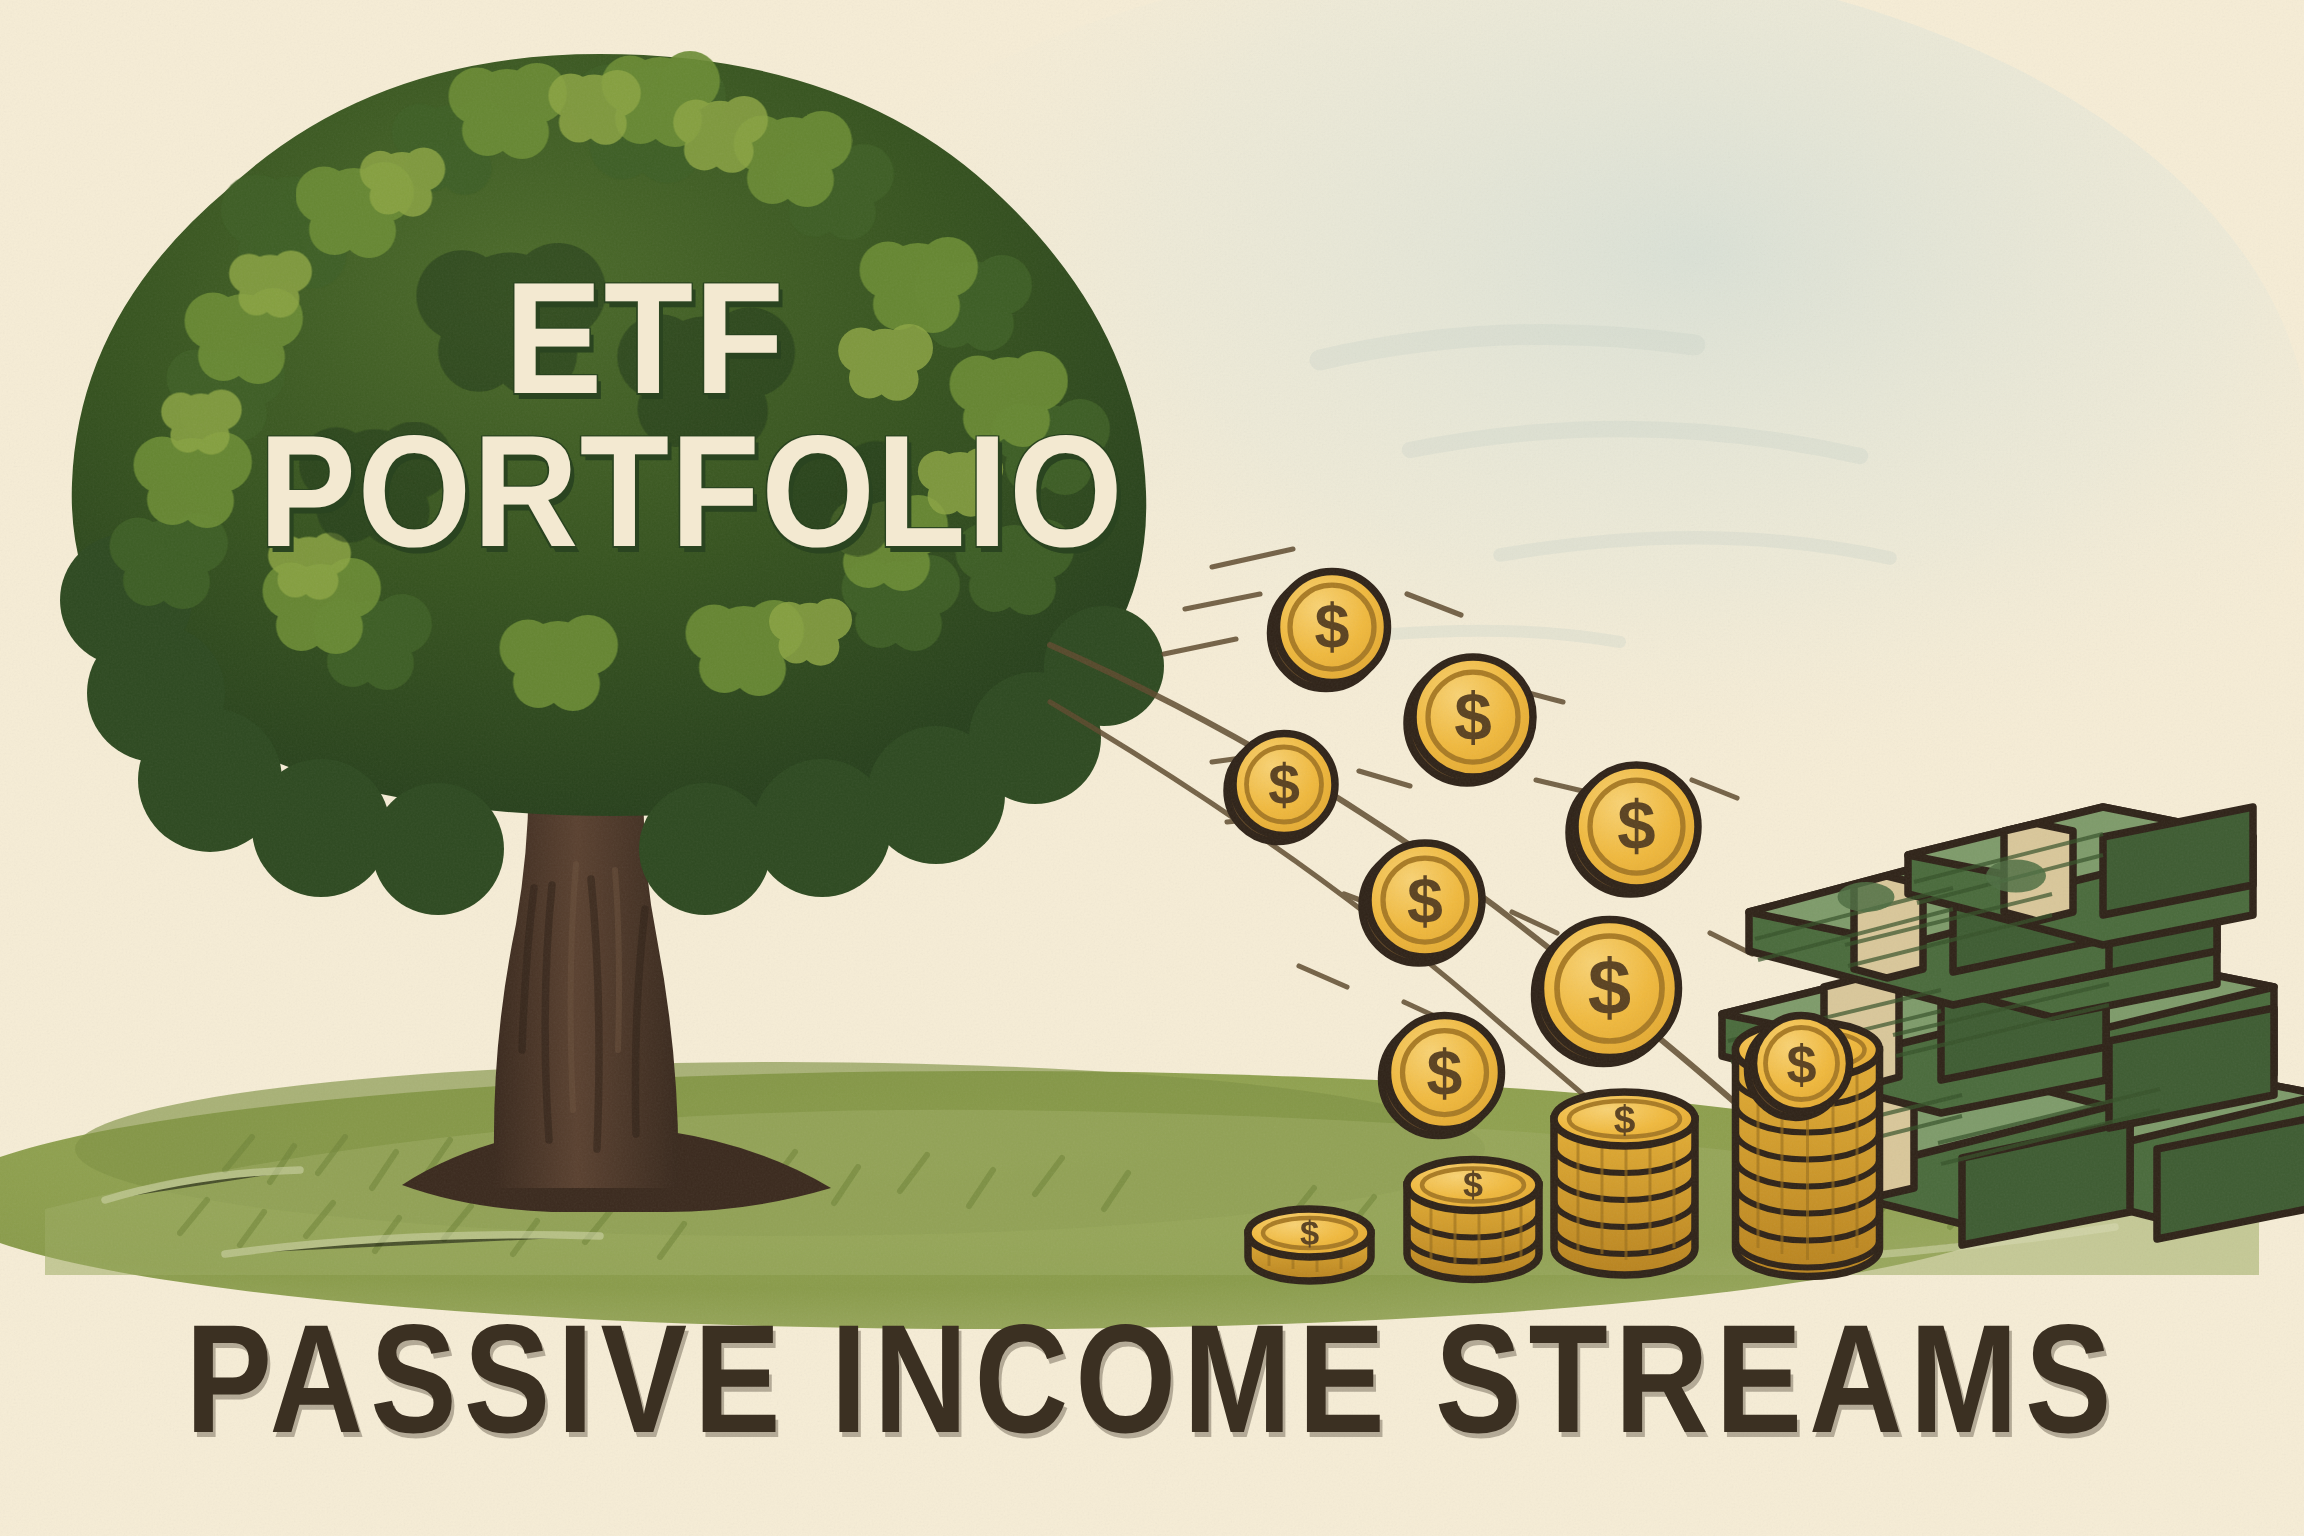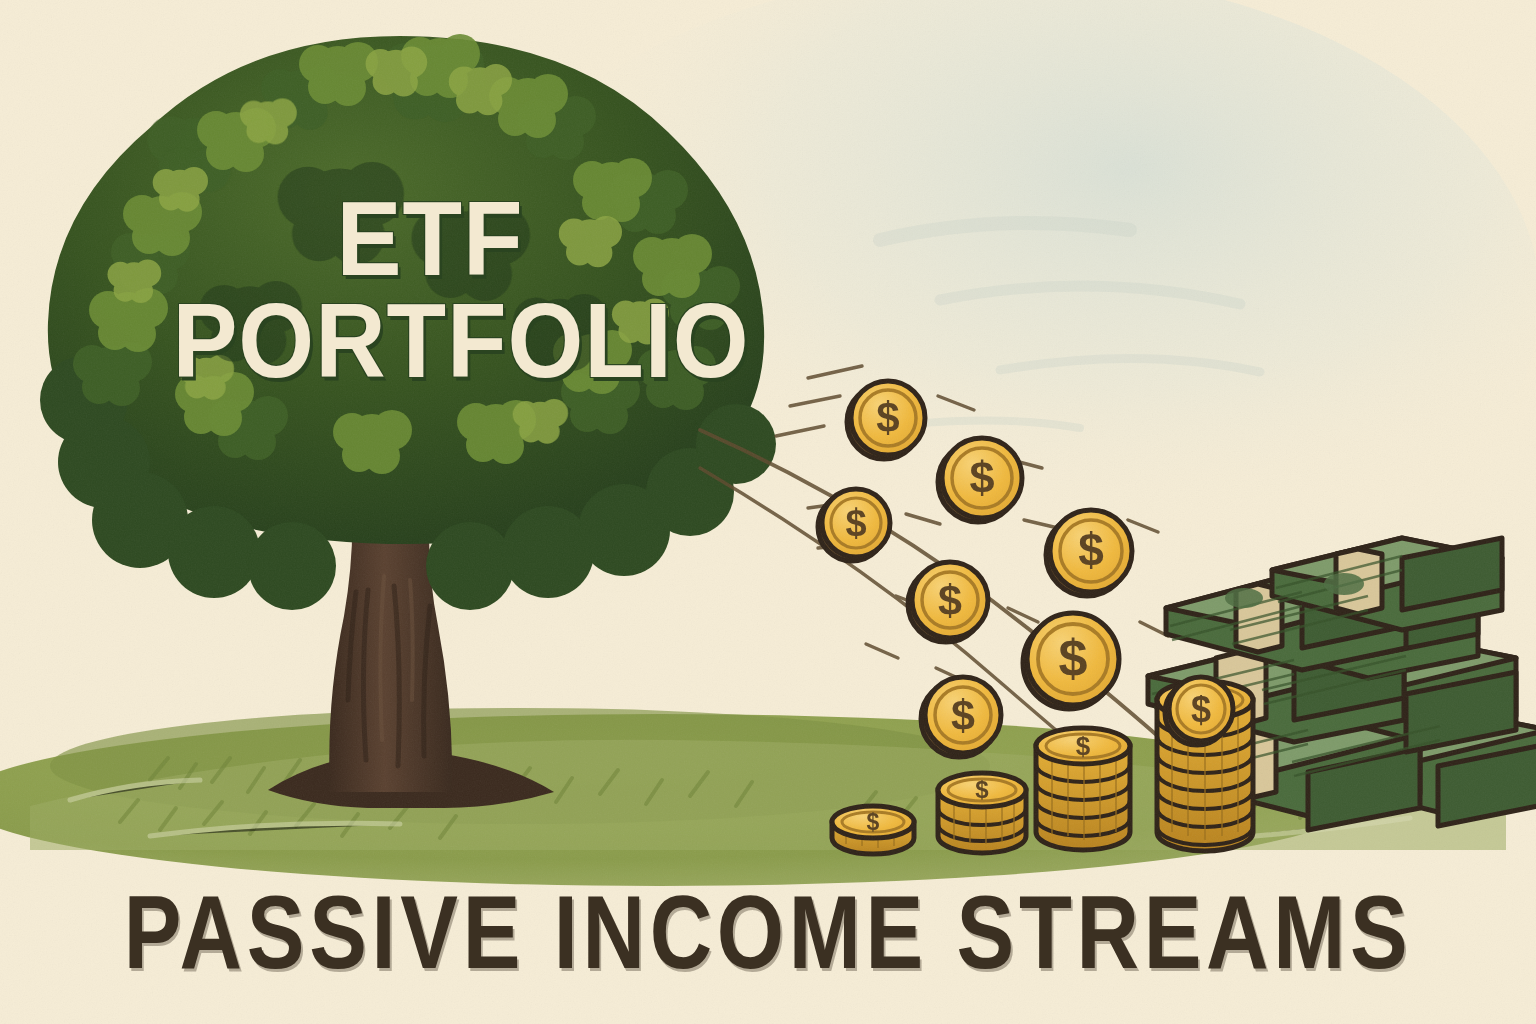--- a/index.html
+++ b/index.html
@@ -20,21 +20,20 @@
     position: absolute;
     inset: 0;
     width: 1536px;
     height: 1024px;
     display: block;
   }
   .txt-layer {
     position: absolute;
     inset: 0;
     pointer-events: none;
-    margin-top: 12px;
   }
   .title-block {
     position: absolute;
     left: 150px;
     top: 178px;
     width: 560px;
     text-align: center;
     line-height: 0.92;
   }
   .title-line {

